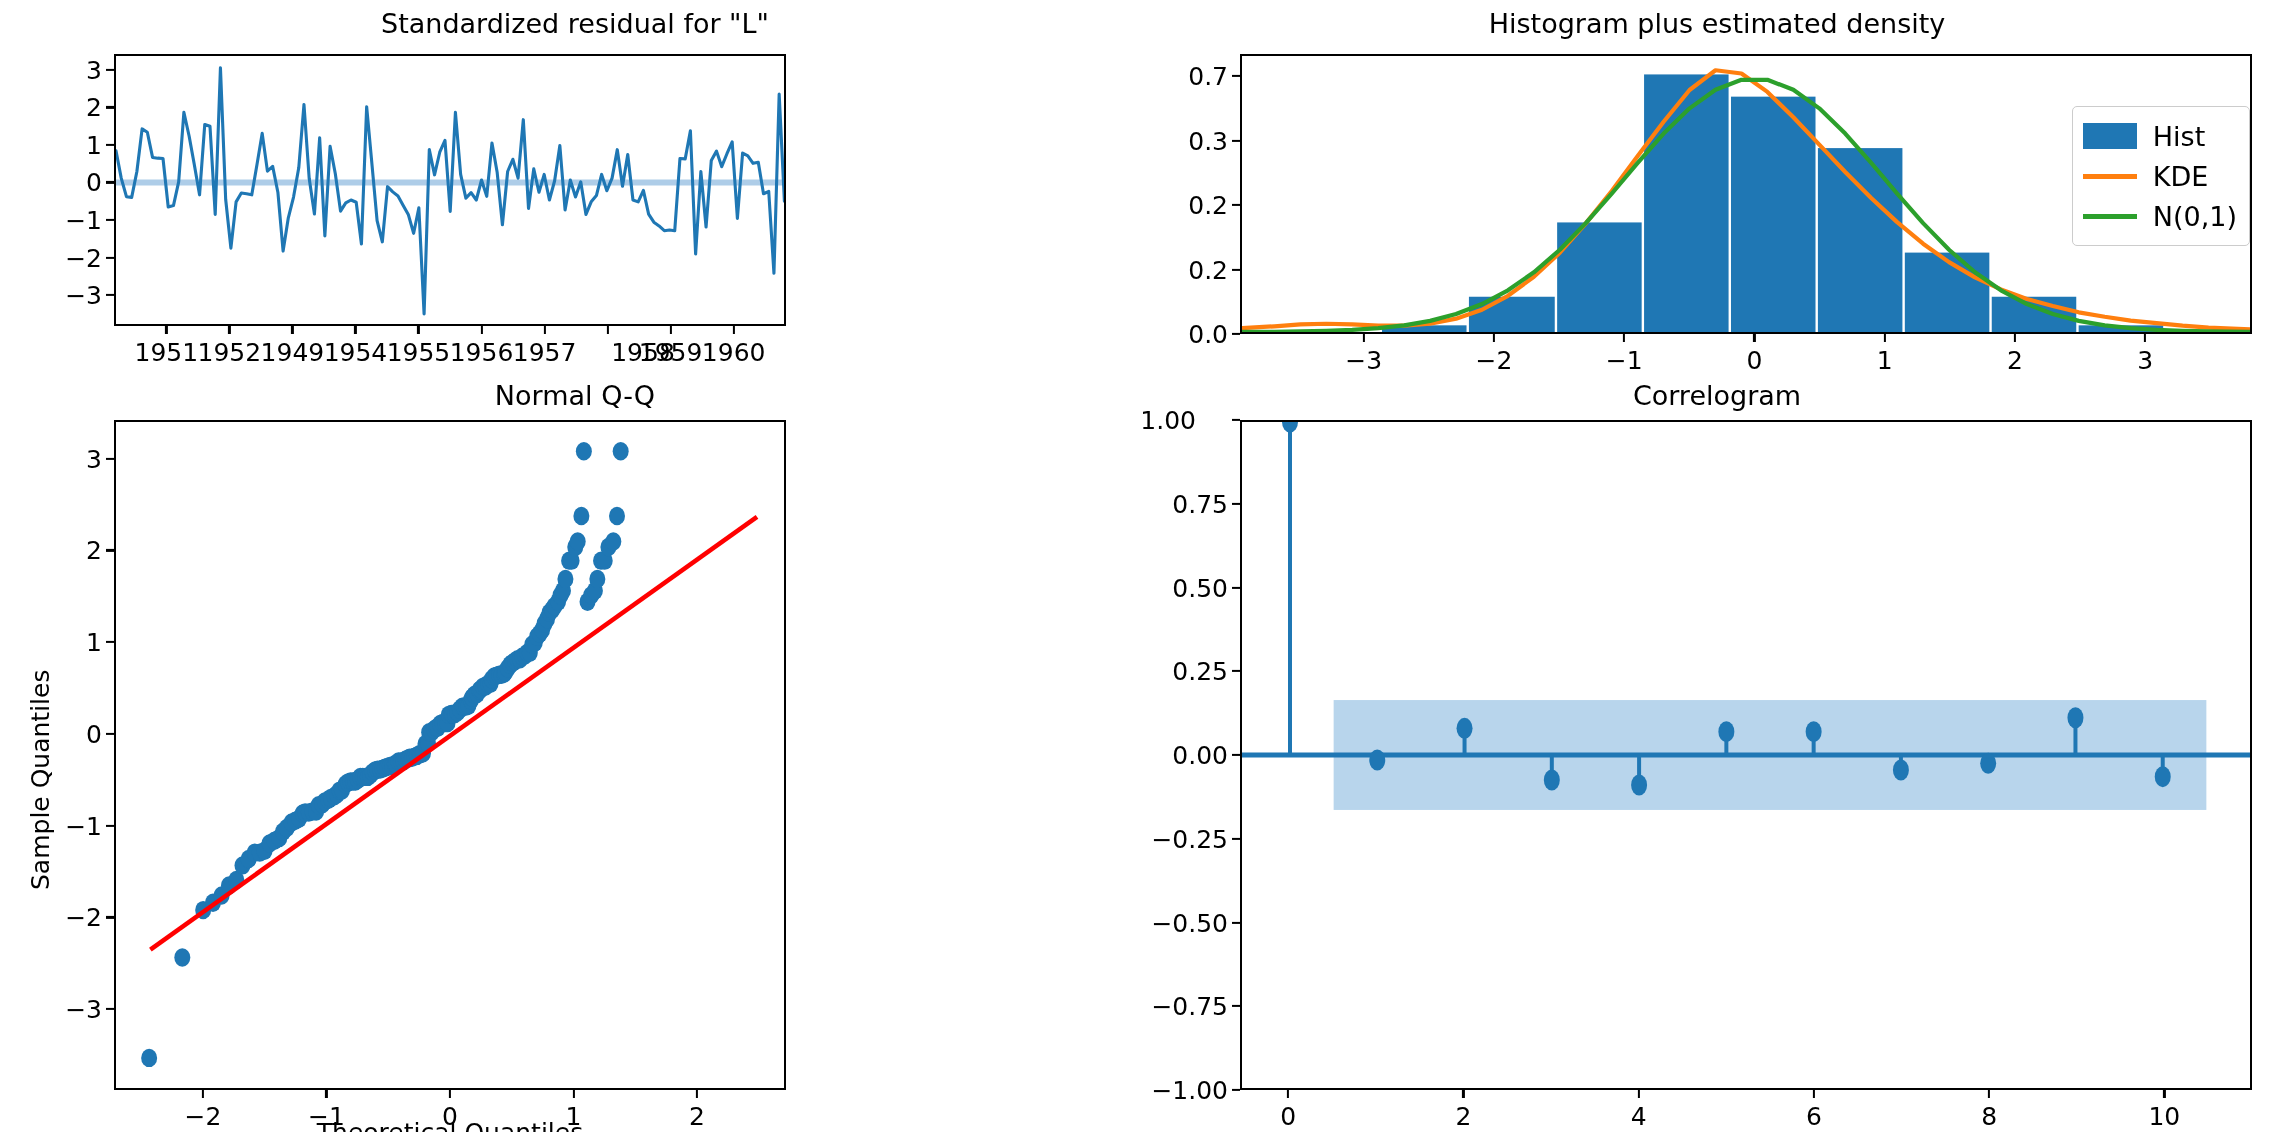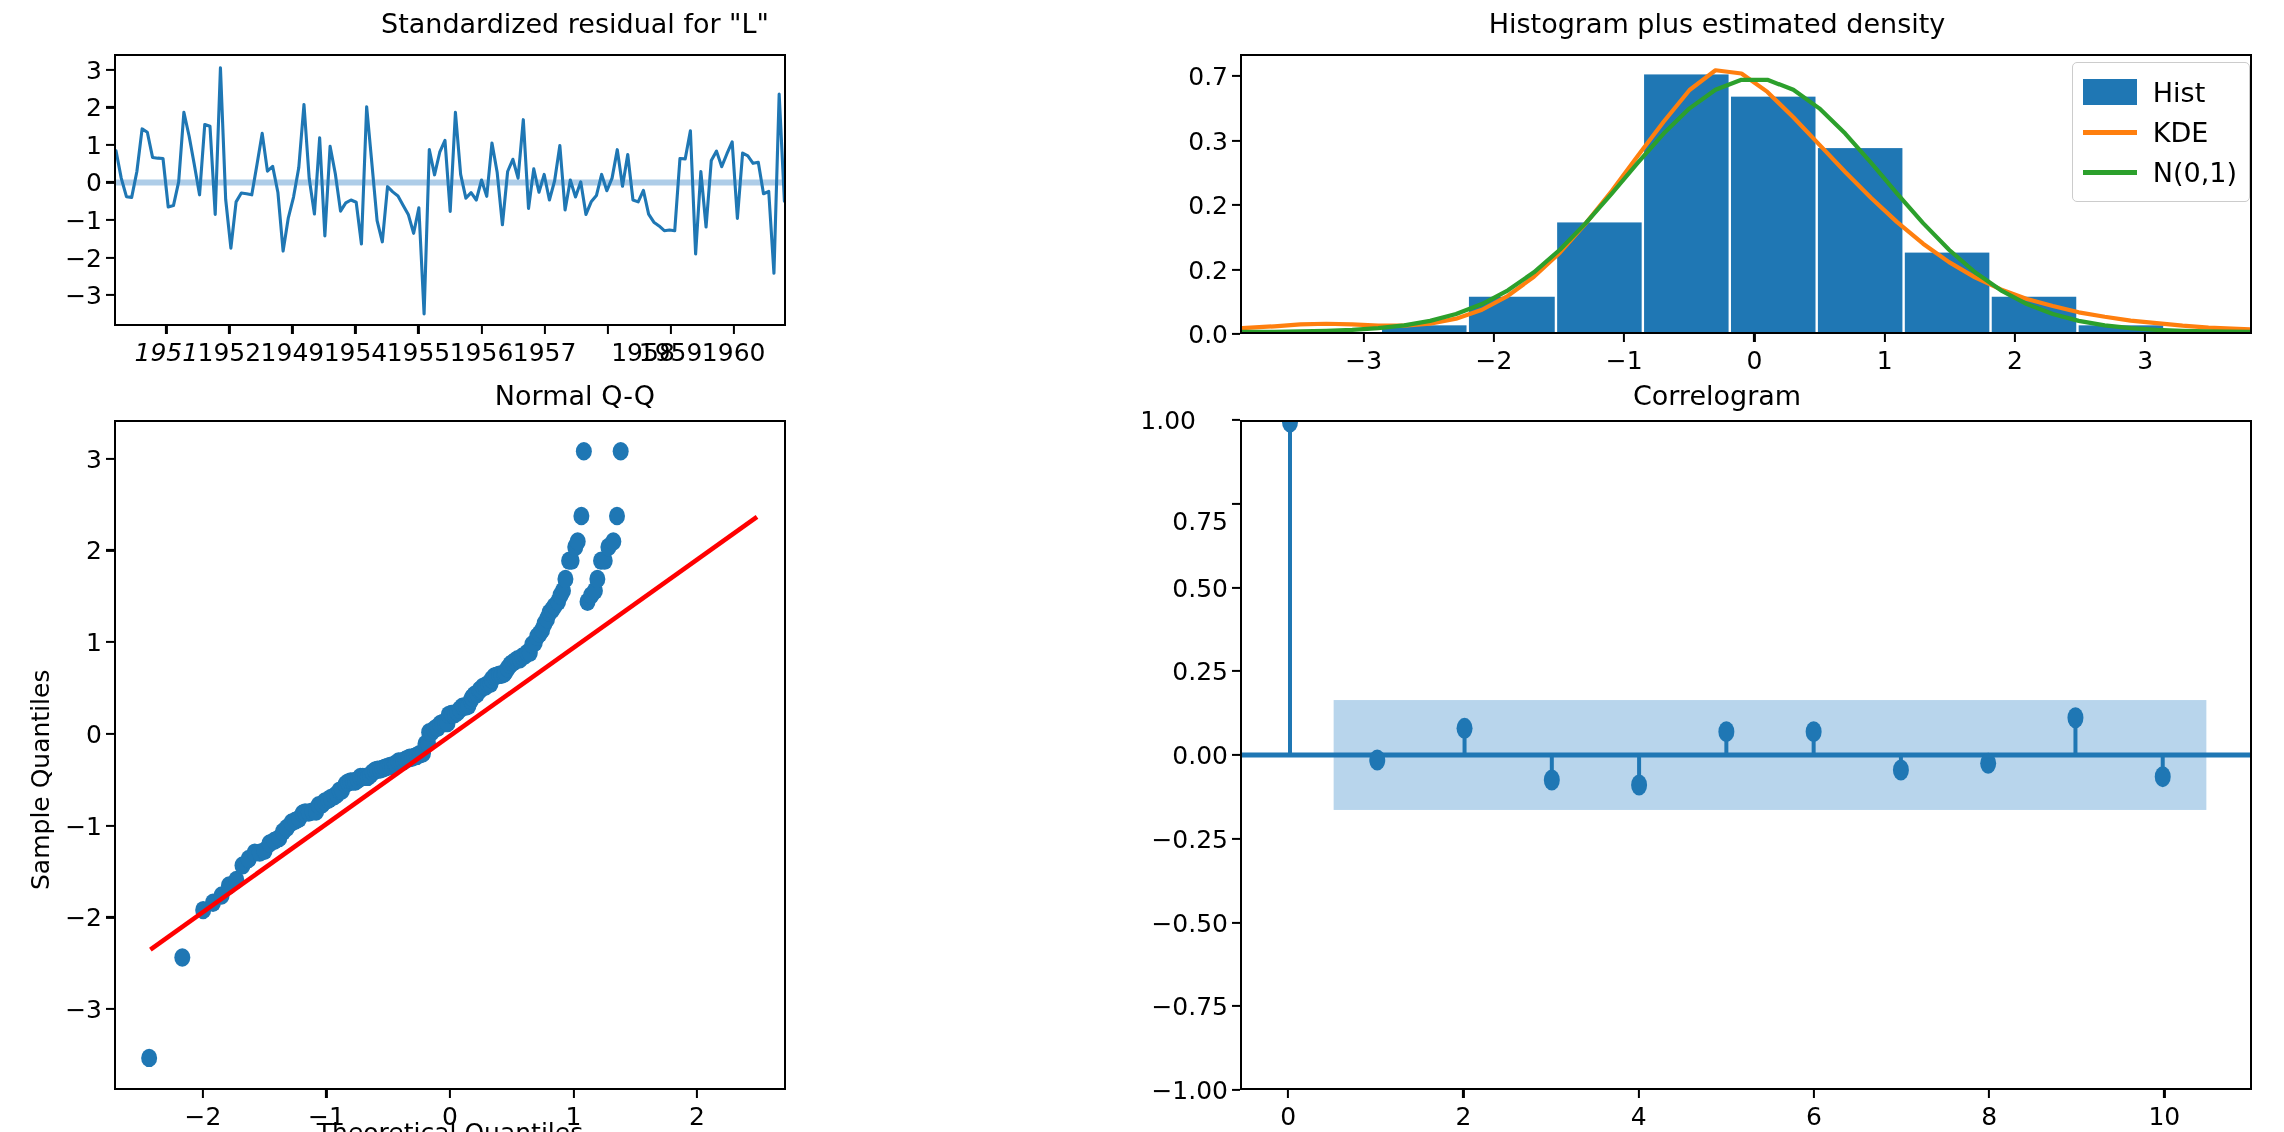--- a/index.html
+++ b/index.html
@@ -35,20 +35,21 @@
   }
   .axis-label-y {
     position:absolute; font-size:25px; white-space:nowrap;
     transform-origin:0 0; transform:rotate(-90deg);
   }
   .legend-box {
     position:absolute; box-sizing:border-box;
     background:rgba(255,255,255,0.92);
     border:1.4px solid #cccccc; border-radius:5px;
     padding:9px 12px 9px 10px;
+    margin-top:44px;
   }
   .legend-row { display:flex; align-items:center; height:40px; }
   .legend-swatch-patch { width:54px; height:26px; margin-right:16px; }
   .legend-swatch-line-wrap { width:54px; height:26px; margin-right:16px; display:flex; align-items:center; }
   .legend-swatch-line { width:54px; height:5px; }
   .legend-text { font-size:27px; color:#000; white-space:nowrap; }
   svg { display:block; }
 </style>
 </head>
 <body>
@@ -71,21 +72,21 @@
         <div class="ytick-label" style="right: 1048px; top: 144.917px;">1</div>
         <div class="tick-mark-y" style="left: 106px; top: 144.917px;"></div>
         <div class="ytick-label" style="right: 1048px; top: 182.486px;">0</div>
         <div class="tick-mark-y" style="left: 106px; top: 182.486px;"></div>
         <div class="ytick-label" style="right: 1048px; top: 220.055px;">−1</div>
         <div class="tick-mark-y" style="left: 106px; top: 220.055px;"></div>
         <div class="ytick-label" style="right: 1048px; top: 257.624px;">−2</div>
         <div class="tick-mark-y" style="left: 106px; top: 257.624px;"></div>
         <div class="ytick-label" style="right: 1048px; top: 295.193px;">−3</div>
         <div class="tick-mark-y" style="left: 106px; top: 295.193px;"></div>
-        <div class="xtick-label" style="left: 166.323px; top: 338px; font-style: italic;">1951</div>
+        <div class="xtick-label" style="left: 166.323px; top: 338px;">1951</div>
         <div class="tick-mark-x" style="left: 166.323px; top: 326px;"></div>
         <div class="xtick-label" style="left: 229.362px; top: 338px;">1952</div>
         <div class="tick-mark-x" style="left: 229.362px; top: 326px;"></div>
         <div class="xtick-label" style="left: 292.402px; top: 338px;">1949</div>
         <div class="tick-mark-x" style="left: 292.402px; top: 326px;"></div>
         <div class="xtick-label" style="left: 355.441px; top: 338px;">1954</div>
         <div class="tick-mark-x" style="left: 355.441px; top: 326px;"></div>
         <div class="xtick-label" style="left: 418.48px; top: 338px;">1955</div>
         <div class="tick-mark-x" style="left: 418.48px; top: 326px;"></div>
         <div class="xtick-label" style="left: 481.52px; top: 338px;">1956</div>
@@ -374,21 +375,21 @@
           <ellipse cx="746.1818181818182" cy="341.325" rx="8" ry="10.5" fill="#1f77b4"></ellipse>
           <line x1="833.4545454545454" y1="333" x2="833.4545454545454" y2="295.70399999999995" stroke="#1f77b4" stroke-width="4"></line>
           <ellipse cx="833.4545454545454" cy="295.70399999999995" rx="8" ry="10.5" fill="#1f77b4"></ellipse>
           <line x1="920.7272727272727" y1="333" x2="920.7272727272727" y2="354.645" stroke="#1f77b4" stroke-width="4"></line>
           <ellipse cx="920.7272727272727" cy="354.645" rx="8" ry="10.5" fill="#1f77b4"></ellipse>
         </svg>
     </div>
     <div id="acf-ticks">
         <div class="ytick-label" style="right: 1088px; top: 40px;">1.00</div>
         <div class="tick-mark-y" style="left: 82px; top: 40px;"></div>
-        <div class="ytick-label" style="right: 1056px; top: 123.75px; margin-top: 17px;">0.75</div>
+        <div class="ytick-label" style="right: 1056px; top: 123.75px;">0.75</div>
         <div class="tick-mark-y" style="left: 82px; top: 123.75px;"></div>
         <div class="ytick-label" style="right: 1056px; top: 207.5px;">0.50</div>
         <div class="tick-mark-y" style="left: 82px; top: 207.5px;"></div>
         <div class="ytick-label" style="right: 1056px; top: 291.25px;">0.25</div>
         <div class="tick-mark-y" style="left: 82px; top: 291.25px;"></div>
         <div class="ytick-label" style="right: 1056px; top: 375px;">0.00</div>
         <div class="tick-mark-y" style="left: 82px; top: 375px;"></div>
         <div class="ytick-label" style="right: 1056px; top: 458.75px;">−0.25</div>
         <div class="tick-mark-y" style="left: 82px; top: 458.75px;"></div>
         <div class="ytick-label" style="right: 1056px; top: 542.5px;">−0.50</div>

